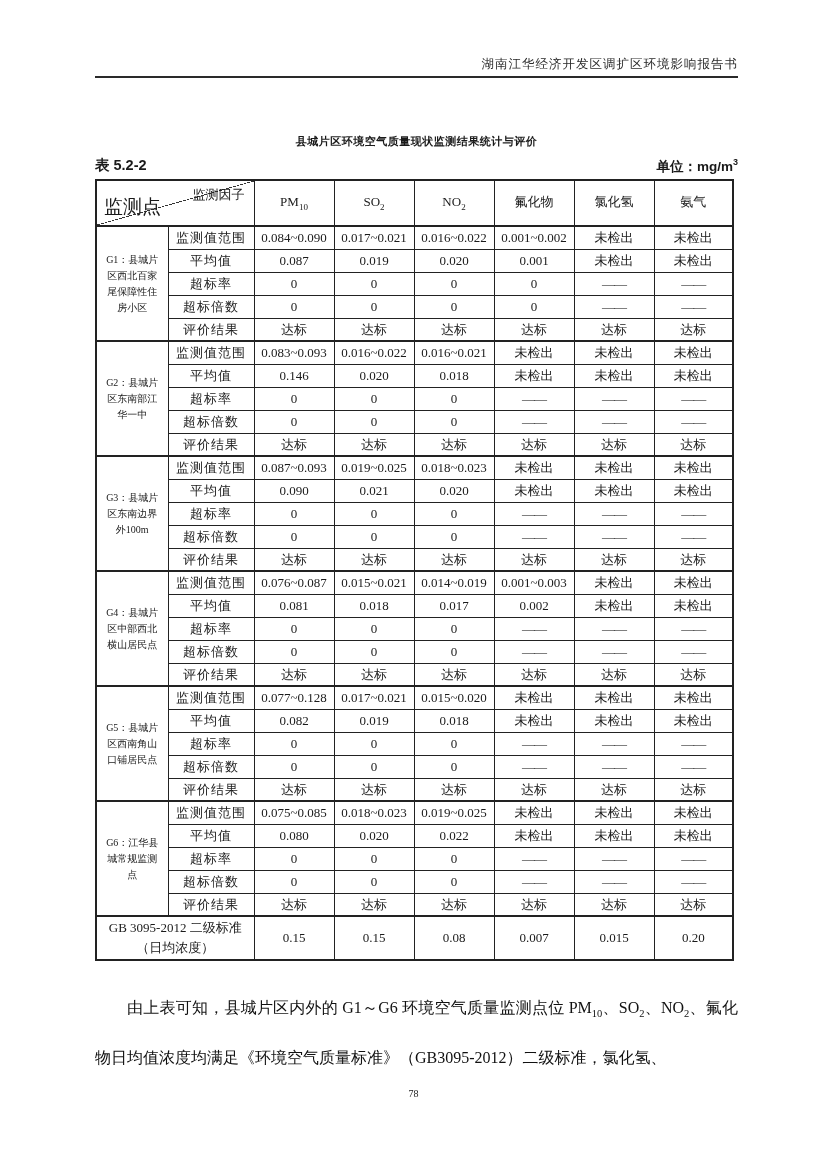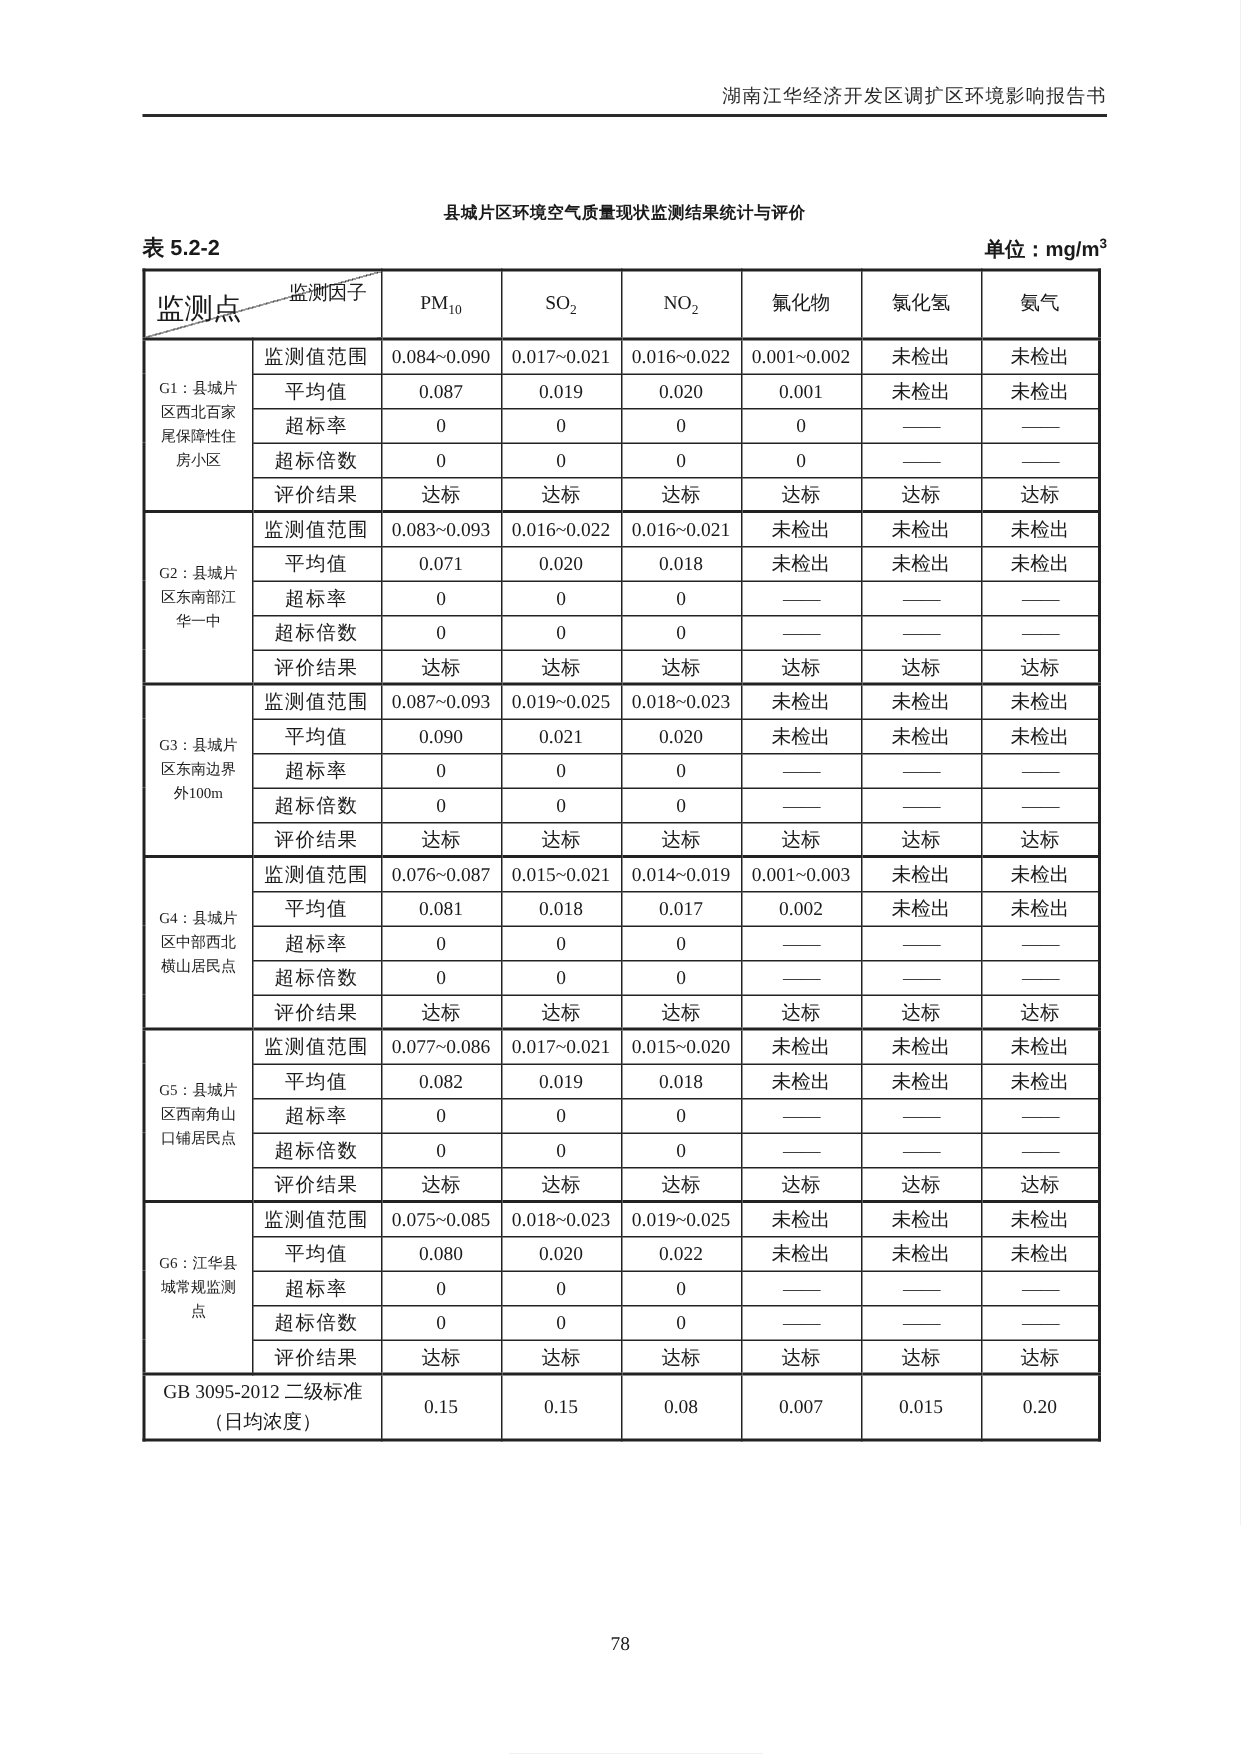--- a/index.html
+++ b/index.html
@@ -90,21 +90,21 @@
     text-indent: 2em;
     color: #111;
   }
   .body-para sub { font-size: 10.5px; }
 
   .page-number {
     position: absolute;
     left: 0; right: 0;
     top: 1088px;
     text-align: center;
-    font-size: 13px;
+    font-size: 10px;
   }
 </style>
 </head>
 <body>
 
 <div class="page">
   <div class="content">
 
     <div class="doc-header">
       <span>湖南江华经济开发区调扩区环境影响报告书</span>
@@ -195,21 +195,21 @@
             <td class="rowlabel-cell">监测值范围</td>
             <td class="value-cell">0.083~0.093</td>
             <td class="value-cell">0.016~0.022</td>
             <td class="value-cell">0.016~0.021</td>
             <td class="value-cell">未检出</td>
             <td class="value-cell">未检出</td>
             <td class="value-cell">未检出</td>
           </tr>
           <tr>
             <td class="rowlabel-cell">平均值</td>
-            <td class="value-cell">0.071</td>
+            <td class="value-cell">0.146</td>
             <td class="value-cell">0.020</td>
             <td class="value-cell">0.018</td>
             <td class="value-cell">未检出</td>
             <td class="value-cell">未检出</td>
             <td class="value-cell">未检出</td>
           </tr>
           <tr>
             <td class="rowlabel-cell">超标率</td>
             <td class="value-cell">0</td>
             <td class="value-cell">0</td>
@@ -324,21 +324,21 @@
             <td class="value-cell">达标</td>
             <td class="value-cell">达标</td>
             <td class="value-cell">达标</td>
             <td class="value-cell">达标</td>
             <td class="value-cell">达标</td>
             <td class="value-cell">达标</td>
           </tr>
           <tr class="group-first">
             <td class="point-cell" rowspan="5">G5：县城片区西南角山口铺居民点</td>
             <td class="rowlabel-cell">监测值范围</td>
-            <td class="value-cell">0.077~0.086</td>
+            <td class="value-cell">0.077~0.128</td>
             <td class="value-cell">0.017~0.021</td>
             <td class="value-cell">0.015~0.020</td>
             <td class="value-cell">未检出</td>
             <td class="value-cell">未检出</td>
             <td class="value-cell">未检出</td>
           </tr>
           <tr>
             <td class="rowlabel-cell">平均值</td>
             <td class="value-cell">0.082</td>
             <td class="value-cell">0.019</td>
@@ -425,16 +425,17 @@
             <td class="value-cell">0.15</td>
             <td class="value-cell">0.15</td>
             <td class="value-cell">0.08</td>
             <td class="value-cell">0.007</td>
             <td class="value-cell">0.015</td>
             <td class="value-cell">0.20</td>
           </tr>
         </tbody>
     </table>
 
+    <p class="body-para" id="body-para"><span>由上表可知，县城片区内外的 G1～G6 环境空气质量监测点位 PM</span><sub>10</sub><span>、SO</span><sub>2</sub><span>、NO</span><sub>2</sub><span>、氟化物日均值浓度均满足《环境空气质量标准》（GB3095-2012）二级标准，氯化氢、</span></p>
   </div>
 
   <div class="page-number">78</div>
 </div>
 
 </body></html>

